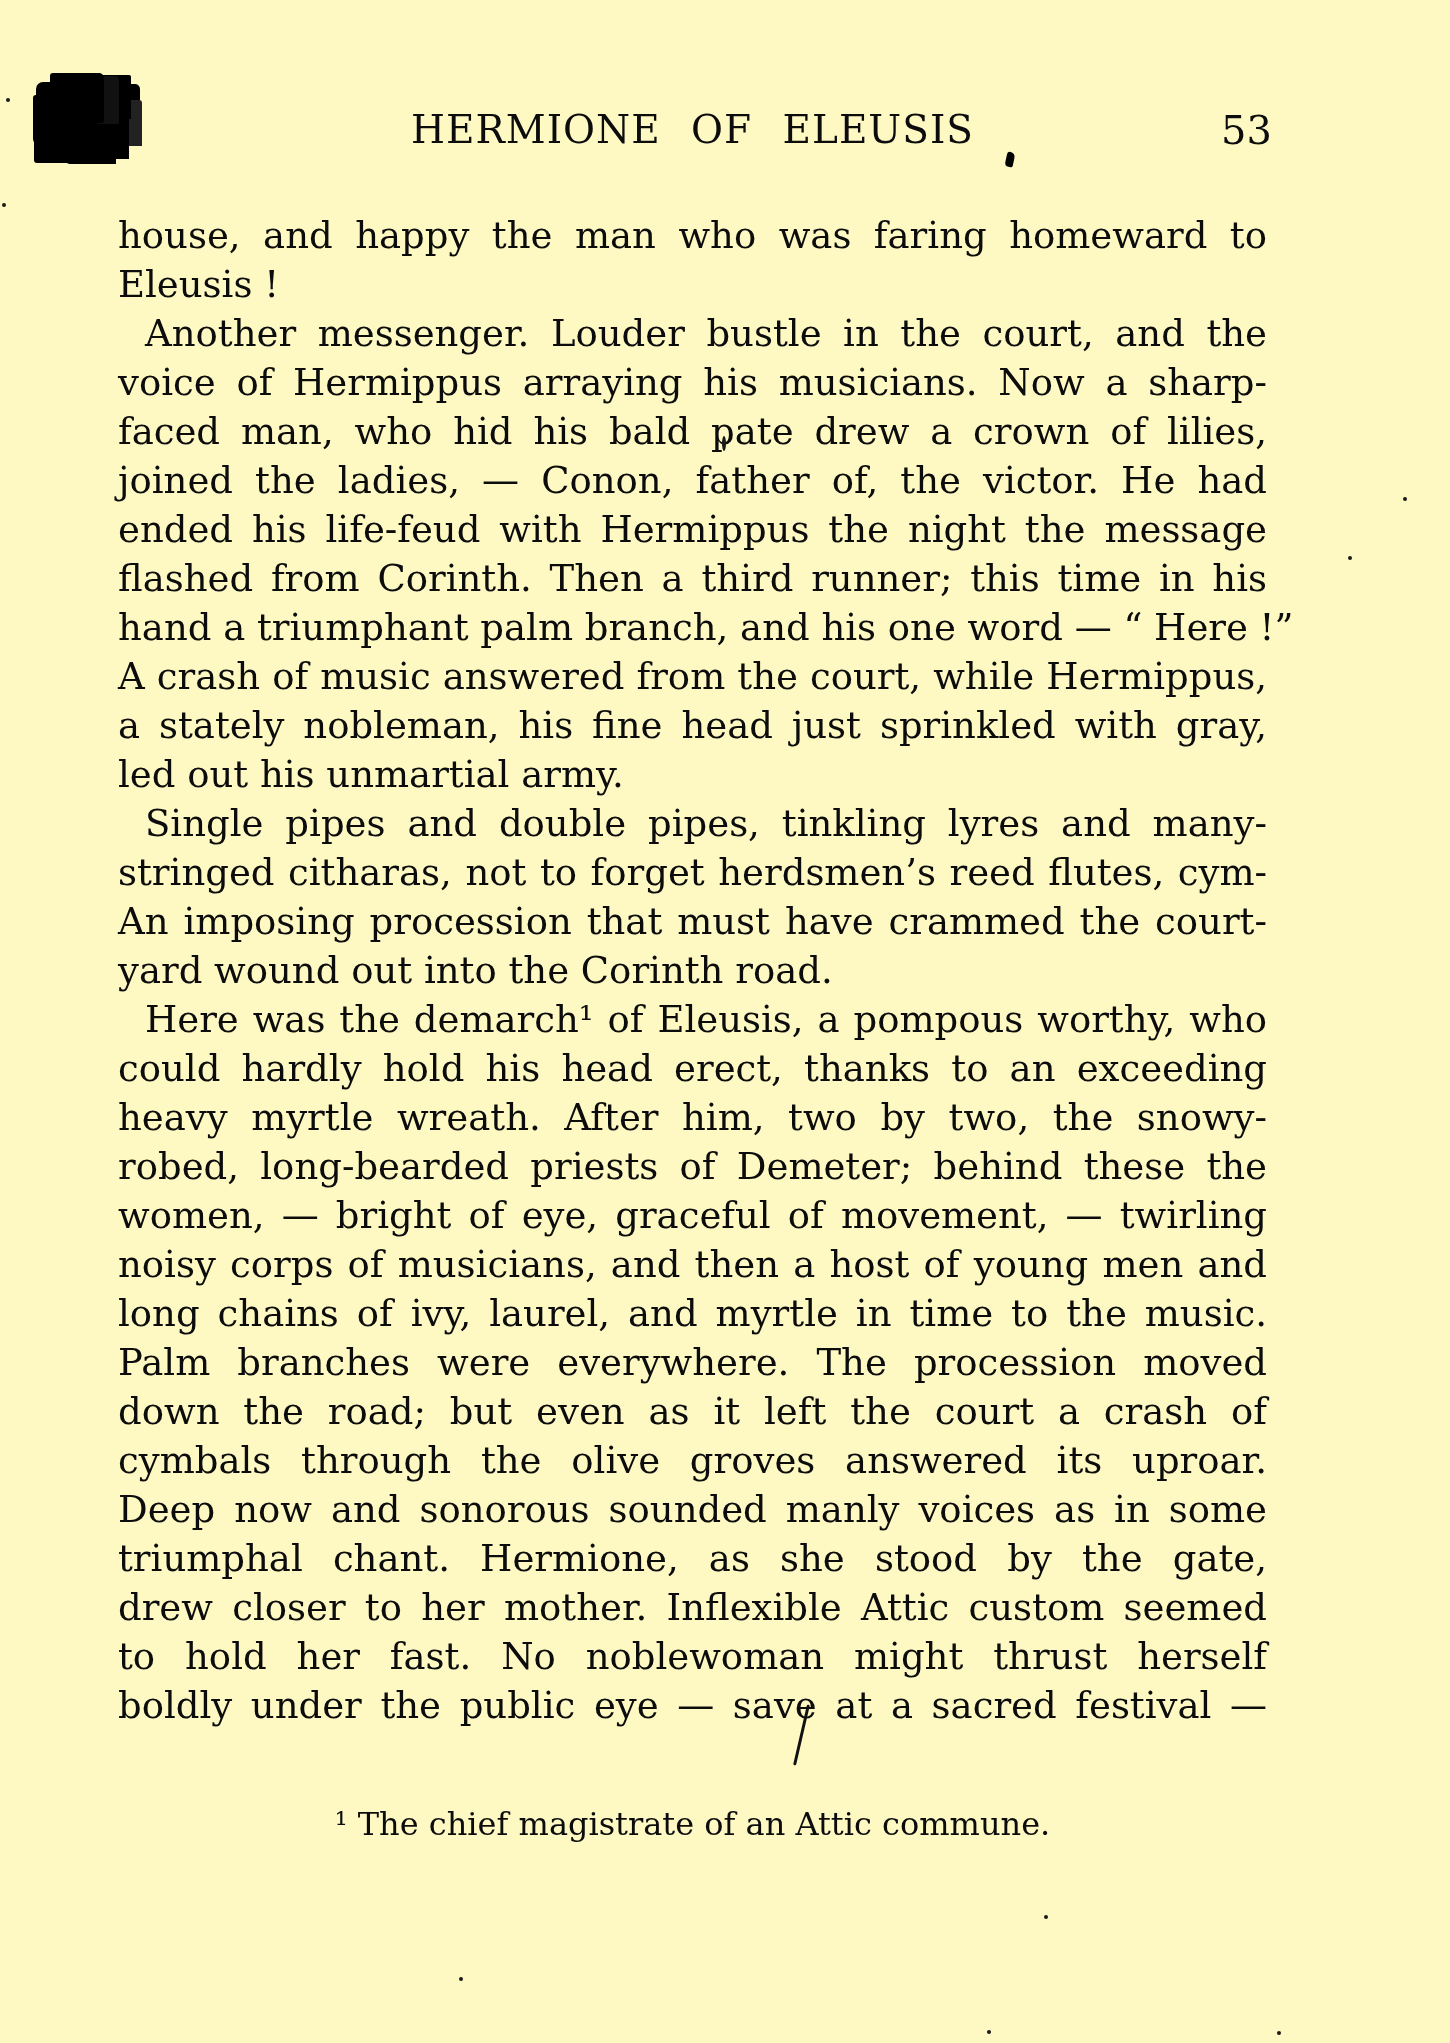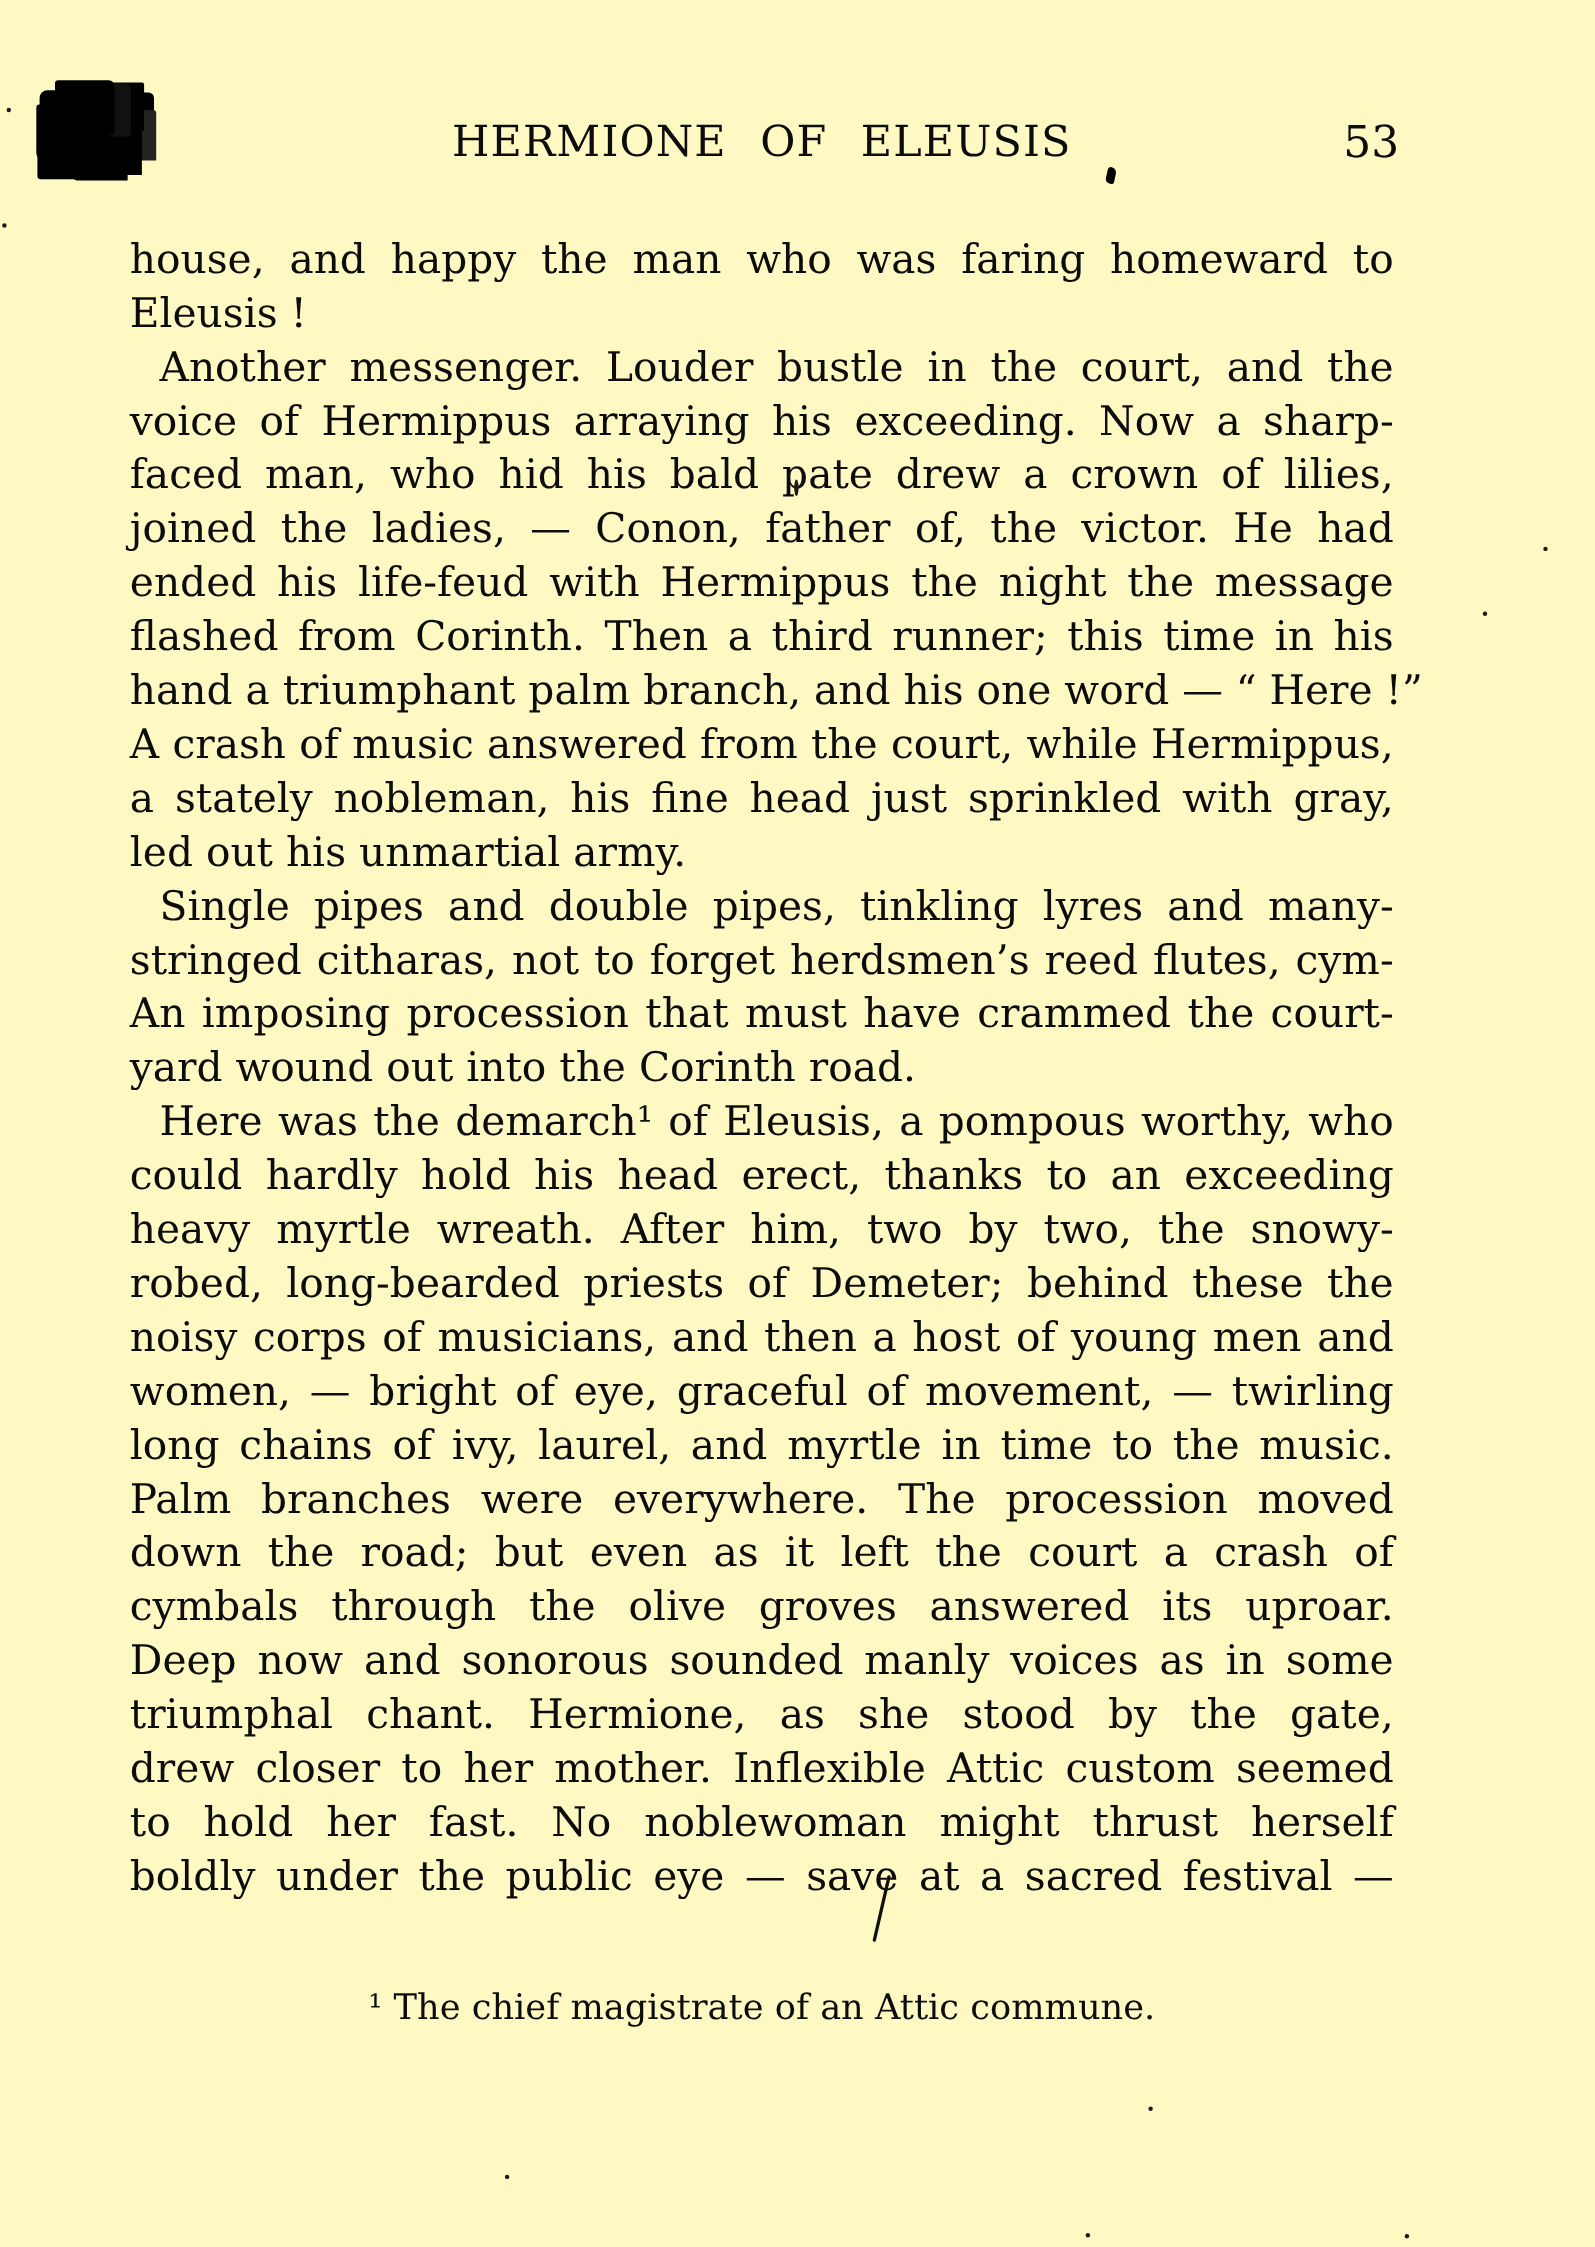--- a/index.html
+++ b/index.html
@@ -73,39 +73,39 @@
   <div class="page-header-title">HERMIONE OF ELEUSIS</div>
 
   <div class="page-number">53</div>
 
   <div class="header-fleck"></div>
 
   <div class="body-text">
       <div class="line">house, and happy the man who was faring homeward to</div>
       <div class="line left">Eleusis !</div>
       <div class="line indent">Another messenger. Louder bustle in the court, and the</div>
-      <div class="line">voice of Hermippus arraying his exceeding. Now a sharp-</div>
+      <div class="line">voice of Hermippus arraying his musicians. Now a sharp-</div>
       <div class="line">faced man, who hid his bald pate drew a crown of lilies,</div>
       <div class="line">joined the ladies, — Conon, father of, the victor. He had</div>
       <div class="line">ended his life-feud with Hermippus the night the message</div>
       <div class="line">flashed from Corinth. Then a third runner; this time in his</div>
       <div class="line">hand a triumphant palm branch, and his one word — “ Here !”</div>
       <div class="line">A crash of music answered from the court, while Hermippus,</div>
       <div class="line">a stately nobleman, his fine head just sprinkled with gray,</div>
       <div class="line left">led out his unmartial army.</div>
       <div class="line indent">Single pipes and double pipes, tinkling lyres and many-</div>
       <div class="line">stringed citharas, not to forget herdsmen’s reed flutes, cym-</div>
       <div class="line">An imposing procession that must have crammed the court-</div>
       <div class="line left">yard wound out into the Corinth road.</div>
       <div class="line indent">Here was the demarch¹ of Eleusis, a pompous worthy, who</div>
       <div class="line">could hardly hold his head erect, thanks to an exceeding</div>
       <div class="line">heavy myrtle wreath. After him, two by two, the snowy-</div>
       <div class="line">robed, long-bearded priests of Demeter; behind these the</div>
+      <div class="line">women, — bright of eye, graceful of movement, — twirling</div>
       <div class="line">noisy corps of musicians, and then a host of young men and</div>
-      <div class="line">women, — bright of eye, graceful of movement, — twirling</div>
       <div class="line">long chains of ivy, laurel, and myrtle in time to the music.</div>
       <div class="line">Palm branches were everywhere. The procession moved</div>
       <div class="line">down the road; but even as it left the court a crash of</div>
       <div class="line">cymbals through the olive groves answered its uproar.</div>
       <div class="line">Deep now and sonorous sounded manly voices as in some</div>
       <div class="line">triumphal chant. Hermione, as she stood by the gate,</div>
       <div class="line">drew closer to her mother. Inflexible Attic custom seemed</div>
       <div class="line">to hold her fast. No noblewoman might thrust herself</div>
       <div class="line">boldly under the public eye — save at a sacred festival —</div>
     </div>

